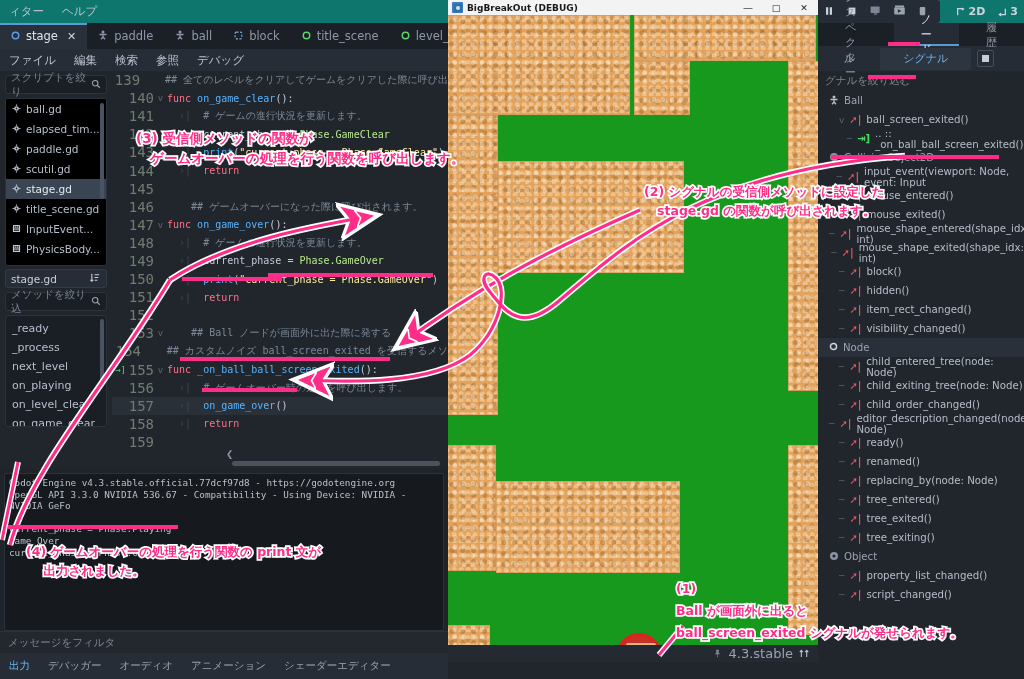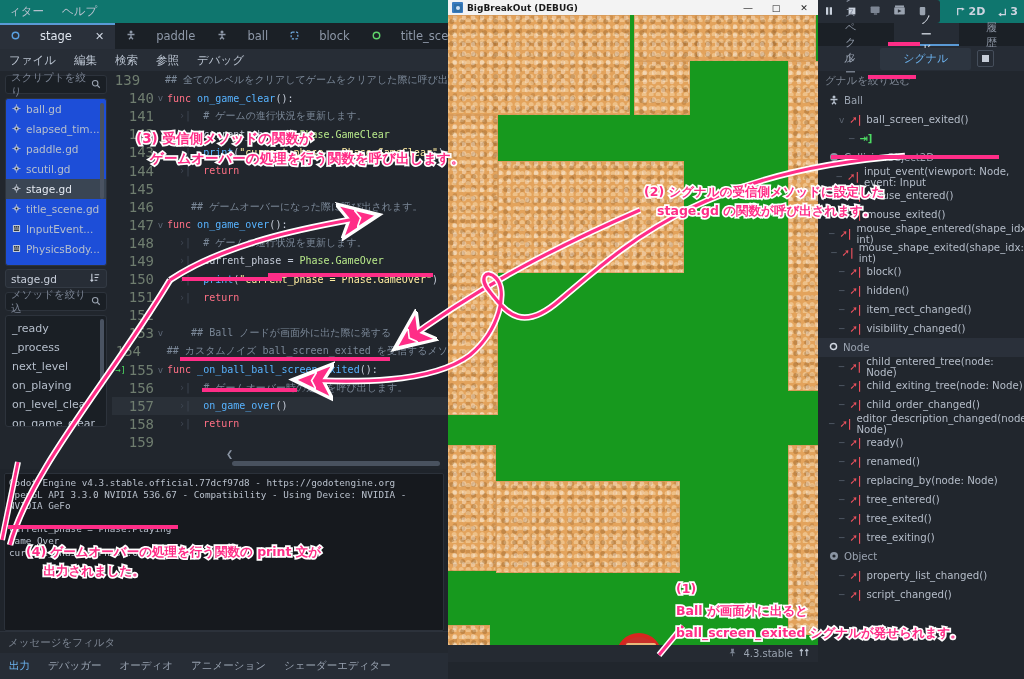--- a/index.html
+++ b/index.html
@@ -18,36 +18,36 @@
   .vmode { display:flex; align-items:center; gap:3px; font-size:11px; color:#cdd4e0; padding:0 6px; font-weight:bold;}
   .vmode svg { display:block; }
 
   .playbar { position:absolute; right:84px; top:0; height:23px; display:flex; align-items:center;
     gap:11px; background:#262c35; padding:0 12px; border-radius:3px; }
   .playbar span { display:inline-block; }
 
   
   .scenetabs { position:absolute; left:0; top:23px; width:1024px; height:26px;
     background:#1b2026; display:flex; align-items:flex-end; }
-  .stab { height:26px; display:flex; align-items:center; gap:20px; padding:0 11px; font-size:11.5px;
+  .stab { height:26px; display:flex; align-items:center; gap:6px; padding:0 11px; font-size:11.5px;
     color:#8e98a8; position:relative; }
   .stab.active { background:#2a303a; color:#dfe5ee; box-shadow: inset 0 2px 0 #5a9ad6; }
   .stab .x { font-size:11px; color:#cfd6e2; margin-left:3px; }
   .stab .plus { font-size:15px; color:#9aa4b2; }
 
   
   .scriptmenu { position:absolute; left:0; top:49px; width:448px; height:22px; background:#272d36;
     display:flex; align-items:center; }
   .scriptmenu .mi { font-size:11.5px; color:#b9c2cf; padding:0 9px; }
 
   
   .leftpanel { position:absolute; left:0; top:71px; width:112px; bottom:210px; background:#21262d; }
   .filterbox { margin:4px 5px; height:19px; background:#1a1f25; border:1px solid #2d333c; border-radius:3px;
     display:flex; align-items:center; padding:0 5px; font-size:10.5px; color:#7b8494; justify-content:space-between;}
-  .scriptlist { margin:2px 5px 0 5px; background:#1d4ed8; border:1px solid #2d333c; border-radius:3px;
+  .scriptlist { margin:2px 5px 0 5px; background:#000000; border:1px solid #2d333c; border-radius:3px;
     height:168px; overflow:hidden; position:relative; }
   .sl-item { height:20px; display:flex; align-items:center; gap:5px; padding:0 6px; font-size:10.5px; color:#b6bfcc; }
   .sl-item.selected { background:#3a4553; color:#e4e9f0; }
   .sl-scroll { position:absolute; right:2px; top:4px; width:4px; height:96px; background:#4a5362; border-radius:2px;}
 
   .curfile { margin:3px 5px; height:19px; background:#272d36; border:1px solid #333a44; border-radius:3px;
     display:flex; align-items:center; padding:0 5px; font-size:10.5px; color:#c8cfdb; justify-content:space-between;}
   .methodlist { margin:2px 5px; background:#1a1f25; border:1px solid #2d333c; border-radius:3px;
     height:112px; overflow:hidden; position:relative;}
   .ml-item { height:19px; display:flex; align-items:flex-end; padding:0 6px; font-size:11px; color:#b6bfcc; }
@@ -126,21 +126,21 @@
   }
   .score { position:absolute; font-family:"DejaVu Sans","Liberation Sans",sans-serif;
     font-size:56px; font-weight:bold; color:#ffffff; -webkit-text-stroke:3px #111;
     paint-order:stroke fill; letter-spacing:4px; }
   .ball { position:absolute; width:46px; height:46px; border-radius:50%;
     background:radial-gradient(circle at 50% 45%, #f0b878 0 38%, #c8302a 40% 100%);
     border:4px solid #d8261f; }
   .ball .brim { position:absolute; left:6px; top:6px; width:30px; height:10px; background:#e8b87a; border-radius:2px;}
   .gstatus { position:absolute; left:0; bottom:0; width:370px; height:17px; background:#252a32;
     display:flex; align-items:center; justify-content:flex-end; gap:6px; padding-right:8px;
-    font-size:10px; color:#9aa3b0; }
+    font-size:13px; color:#9aa3b0; }
 
   
   .ann { position:absolute; color:#ff2d87; font-weight:bold; font-size:13.5px; line-height:20px;
     -webkit-text-stroke:3.4px #ffffff; paint-order:stroke fill; white-space:pre; }
   .ann.t2 { font-size:12.5px; line-height:19px; }
   svg.overlay { position:absolute; left:0; top:0; width:1024px; height:679px; pointer-events:none; }
 </style>
 </head>
 <body>
 
@@ -496,20 +496,21 @@
           <div class="srow">
             <span class="ind" style="width:10px"></span>
             <span class="dash">v</span>
             <span><span style="color:#f0525f;font-size:10px;font-weight:bold;">➚|</span></span>
             <span>ball_screen_exited()</span>
           </div>
           <div class="srow">
             <span class="ind" style="width:20px"></span>
             <span class="dash">─</span>
             <span><span style="color:#4ddb63;font-size:10px;font-weight:bold;">⇥]</span></span>
+            <span>.. :: _on_ball_ball_screen_exited()</span>
           </div>
           <div class="srow cls">
             <span class="ind" style="width:0px"></span>
             <span><svg width="10" height="10" viewBox="0 0 10 10">
                 <circle cx="5" cy="5" r="4" fill="#8b95a3"></circle>
                 <circle cx="5" cy="5" r="1.6" fill="#21262d"></circle>
               </svg></span>
             <span>CollisionObject2D</span>
           </div>
           <div class="srow">

